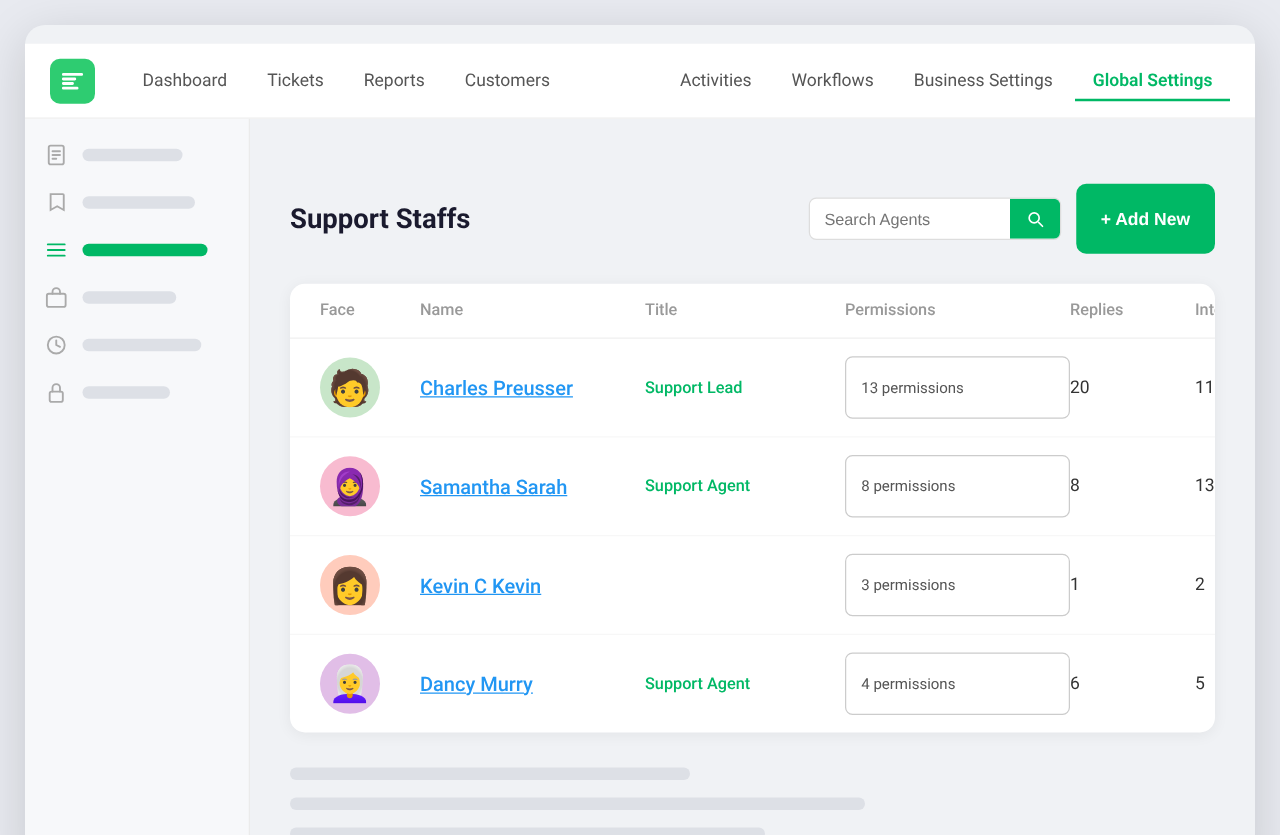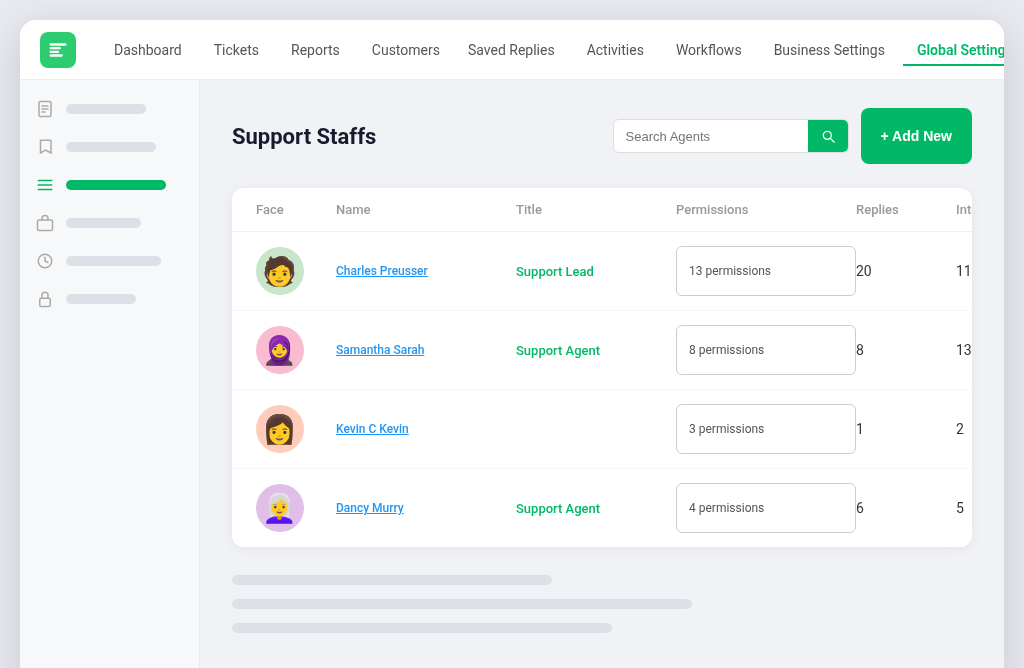--- a/index.html
+++ b/index.html
@@ -24,20 +24,21 @@
     }
     
     .top-nav {
       background: #fff;
       height: 60px;
       display: flex;
       align-items: center;
       padding: 0 20px;
       border-bottom: 1px solid #eee;
       flex-shrink: 0;
+      margin-top: 15px;
     }
     .logo {
       width: 36px;
       height: 36px;
       background: #2ecc71;
       border-radius: 8px;
       display: flex;
       align-items: center;
       justify-content: center;
       margin-right: 24px;
@@ -110,20 +111,21 @@
     .page-body {
       flex: 1;
       padding: 28px 32px;
       overflow-y: auto;
     }
     .page-header {
       display: flex;
       align-items: center;
       justify-content: space-between;
       margin-bottom: 24px;
+      margin-top: 24px;
     }
     .page-title {
       font-size: 22px;
       font-weight: 700;
       color: #1a1a2e;
     }
     .header-actions {
       display: flex;
       align-items: center;
       gap: 12px;
@@ -135,21 +137,21 @@
       border-radius: 6px;
       overflow: hidden;
       background: #fff;
     }
     .search-input {
       border: none;
       outline: none;
       padding: 8px 12px;
       font-size: 13px;
       color: #555;
-      width: 194px;
+      width: 160px;
       background: transparent;
     }
     .search-btn {
       background: #00b865;
       border: none;
       padding: 8px 12px;
       cursor: pointer;
       display: flex;
       align-items: center;
       justify-content: center;
@@ -204,21 +206,21 @@
       align-items: center;
       justify-content: center;
       font-size: 24px;
     }
     .avatar-1 { background: #c8e6c9; }
     .avatar-2 { background: #f8bbd0; }
     .avatar-3 { background: #ffccbc; }
     .avatar-4 { background: #e1bee7; }
     .agent-name {
       color: #2196f3;
-      font-size: 12px;
+      font-size: 16px;
       font-weight: 500;
       cursor: pointer;
       text-decoration: underline;
     }
     .agent-title {
       font-size: 13px;
       color: #00b865;
       font-weight: 500;
     }
     .agent-title.empty { color: transparent; }
@@ -259,21 +261,20 @@
       </svg>
     </div>
     <div class="nav-links">
       <span class="nav-link">Dashboard</span>
       <span class="nav-link">Tickets</span>
       <span class="nav-link">Reports</span>
       <span class="nav-link">Customers</span>
     </div>
     <div class="nav-spacer"></div>
     <div class="nav-links" style="justify-content: flex-end;">
-      <span class="nav-link-right">Saved Replies</span>
       <span class="nav-link-right">Activities</span>
       <span class="nav-link-right">Workflows</span>
       <span class="nav-link-right">Business Settings</span>
       <span class="nav-link-right active">Global Settings</span>
     </div>
   </nav>
 
   <div class="main-content">
 
     <aside class="sidebar">

